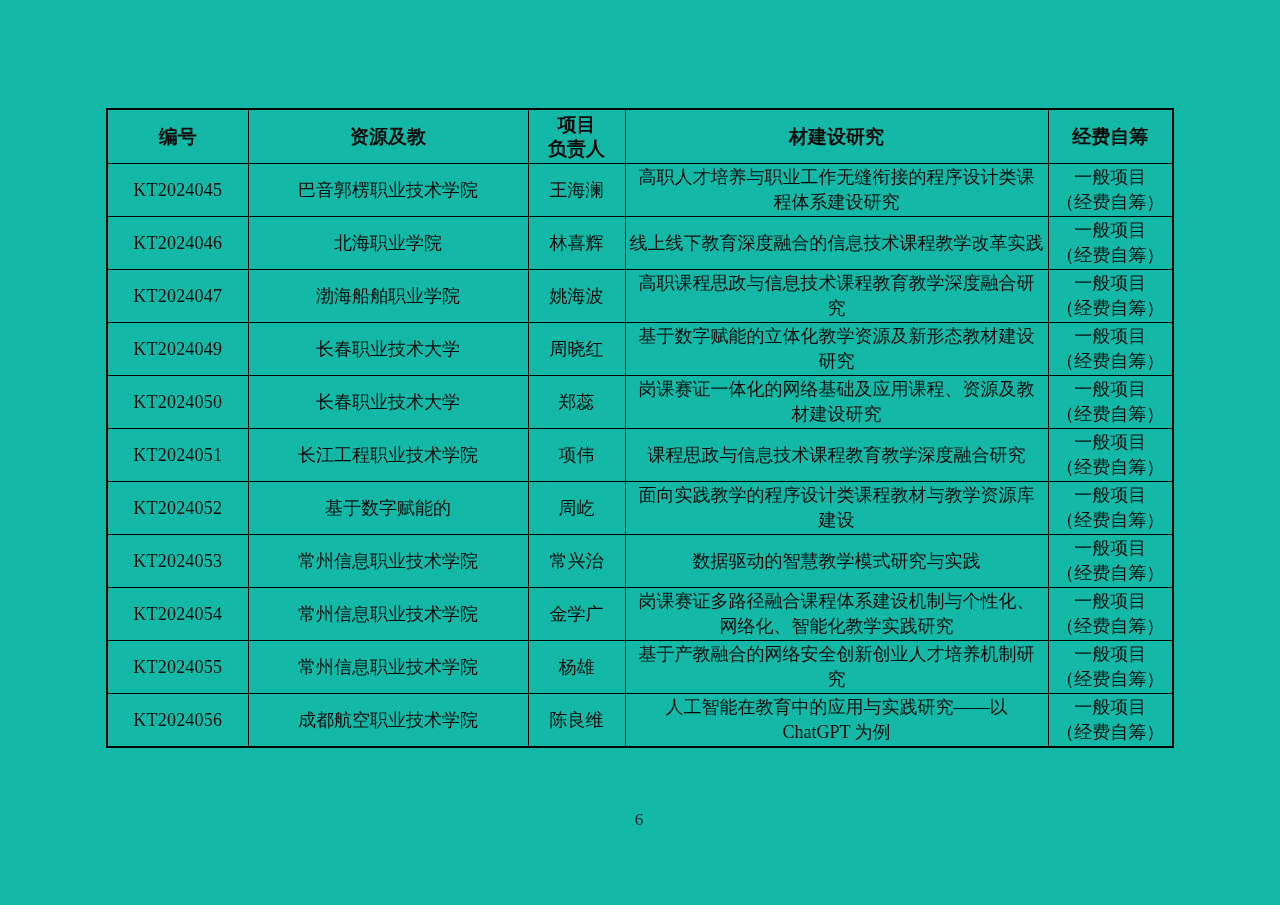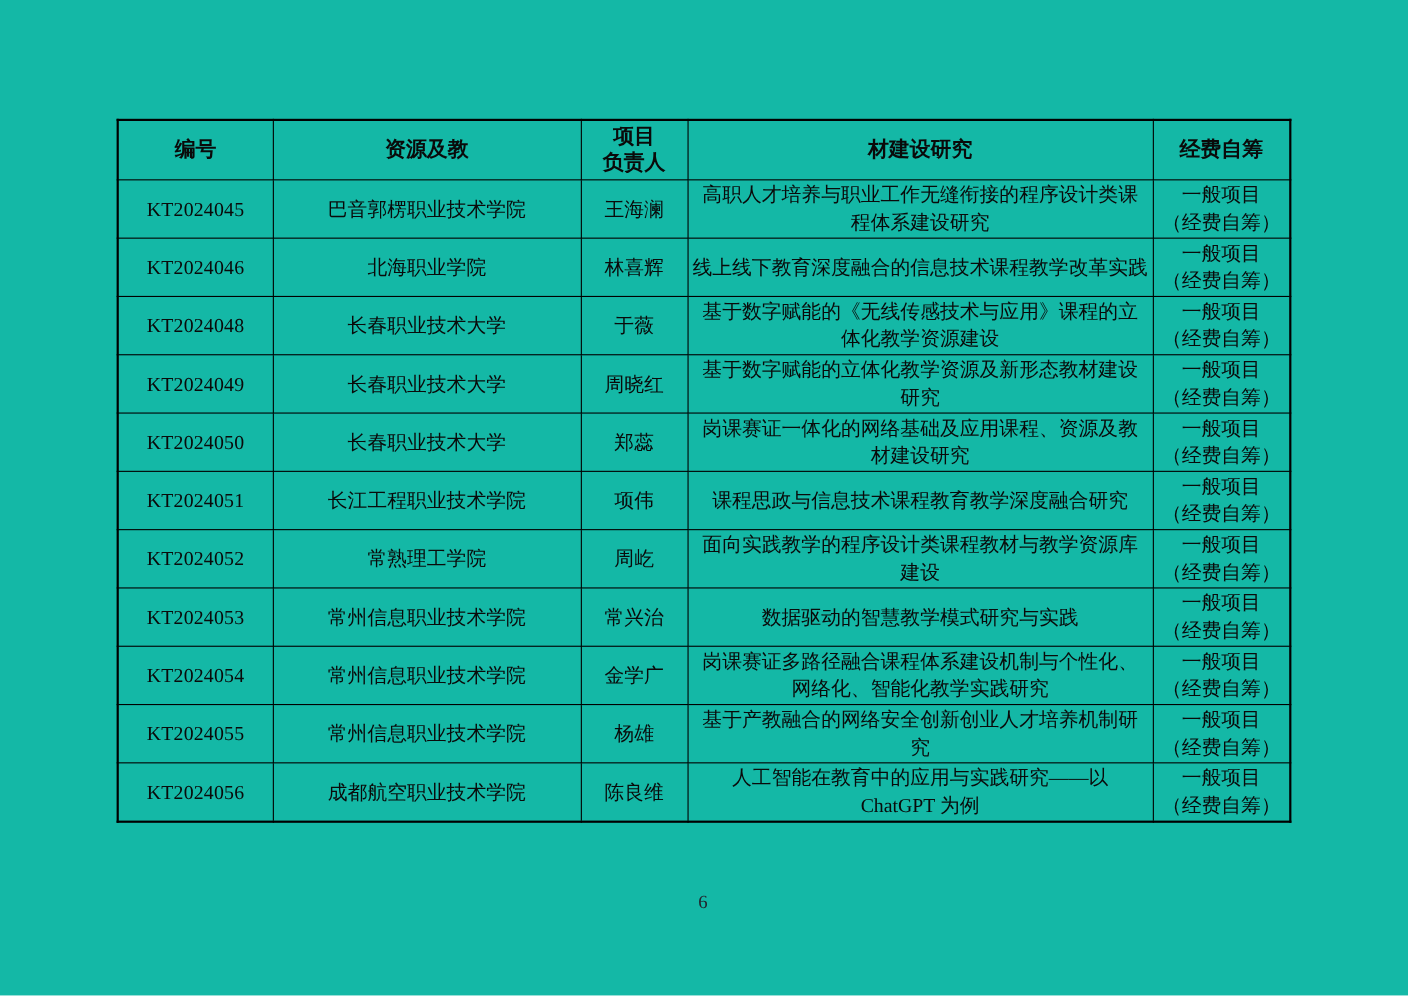--- a/index.html
+++ b/index.html
@@ -104,25 +104,25 @@
       </tr>
       <tr>
         <td class="c-id">KT2024046</td>
         <td class="c-unit">北海职业学院</td>
         <td class="c-leader">林喜辉</td>
         <td class="c-title">线上线下教育深度融合的信息技术课程教学改革实践</td>
         <td class="c-cat">一般项目
 （经费自筹）</td>
       </tr>
       <tr>
-        <td class="c-id">KT2024048</td>
-        <td class="c-unit">长春职业技术大学</td>
-        <td class="c-leader">于薇</td>
-        <td class="c-title">基于数字赋能的《无线传感技术与应用》课程的立
-体化教学资源建设</td>
+        <td class="c-id">KT2024047</td>
+        <td class="c-unit">渤海船舶职业学院</td>
+        <td class="c-leader">姚海波</td>
+        <td class="c-title">高职课程思政与信息技术课程教育教学深度融合研
+究</td>
         <td class="c-cat">一般项目
 （经费自筹）</td>
       </tr>
       <tr>
         <td class="c-id">KT2024049</td>
         <td class="c-unit">长春职业技术大学</td>
         <td class="c-leader">周晓红</td>
         <td class="c-title">基于数字赋能的立体化教学资源及新形态教材建设
 研究</td>
         <td class="c-cat">一般项目
@@ -140,21 +140,21 @@
       <tr>
         <td class="c-id">KT2024051</td>
         <td class="c-unit">长江工程职业技术学院</td>
         <td class="c-leader">项伟</td>
         <td class="c-title">课程思政与信息技术课程教育教学深度融合研究</td>
         <td class="c-cat">一般项目
 （经费自筹）</td>
       </tr>
       <tr>
         <td class="c-id">KT2024052</td>
-        <td class="c-unit">常熟理工学院</td>
+        <td class="c-unit">基于数字赋能的</td>
         <td class="c-leader">周屹</td>
         <td class="c-title">面向实践教学的程序设计类课程教材与教学资源库
 建设</td>
         <td class="c-cat">一般项目
 （经费自筹）</td>
       </tr>
       <tr>
         <td class="c-id">KT2024053</td>
         <td class="c-unit">常州信息职业技术学院</td>
         <td class="c-leader">常兴治</td>

